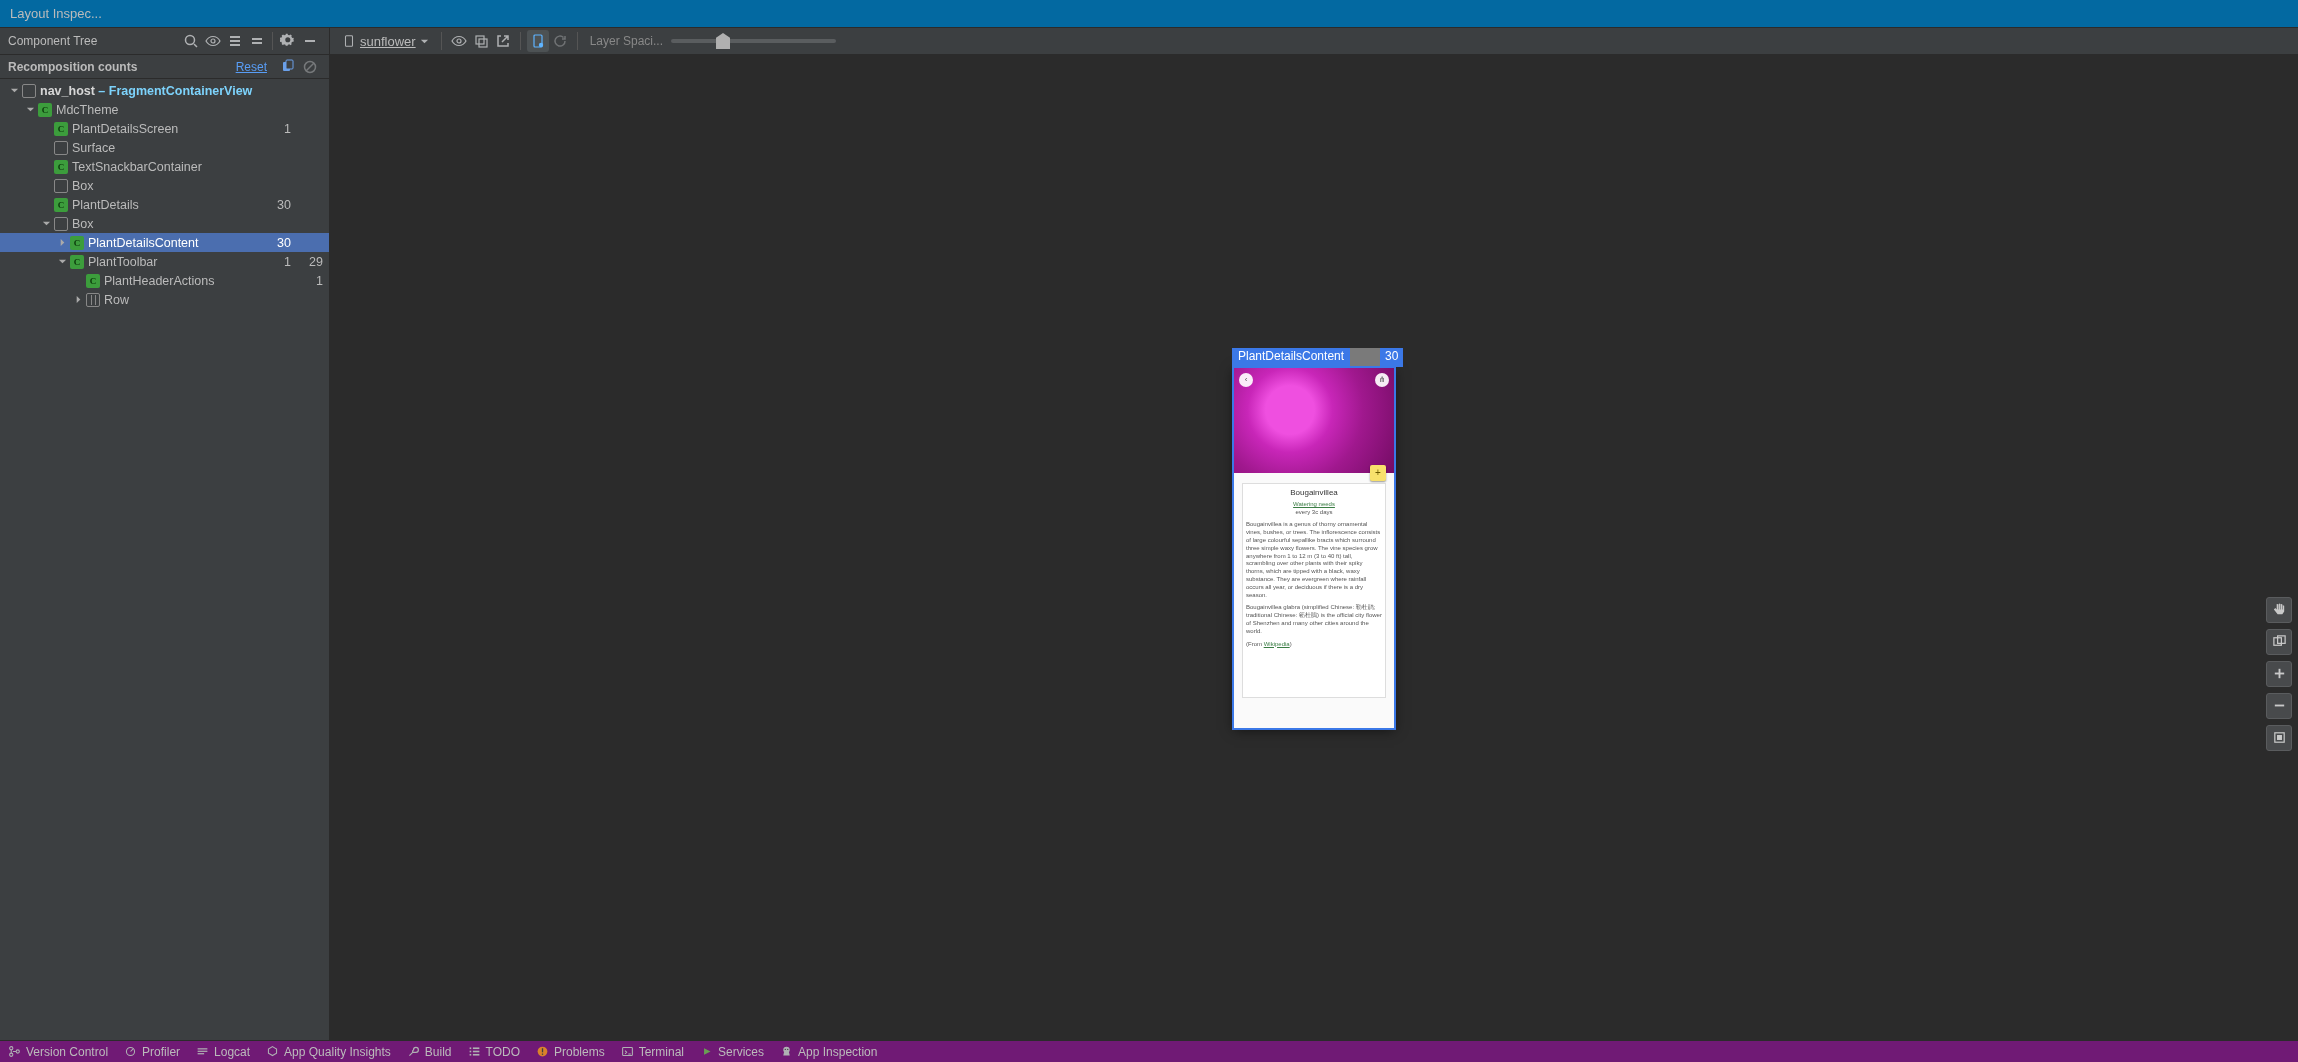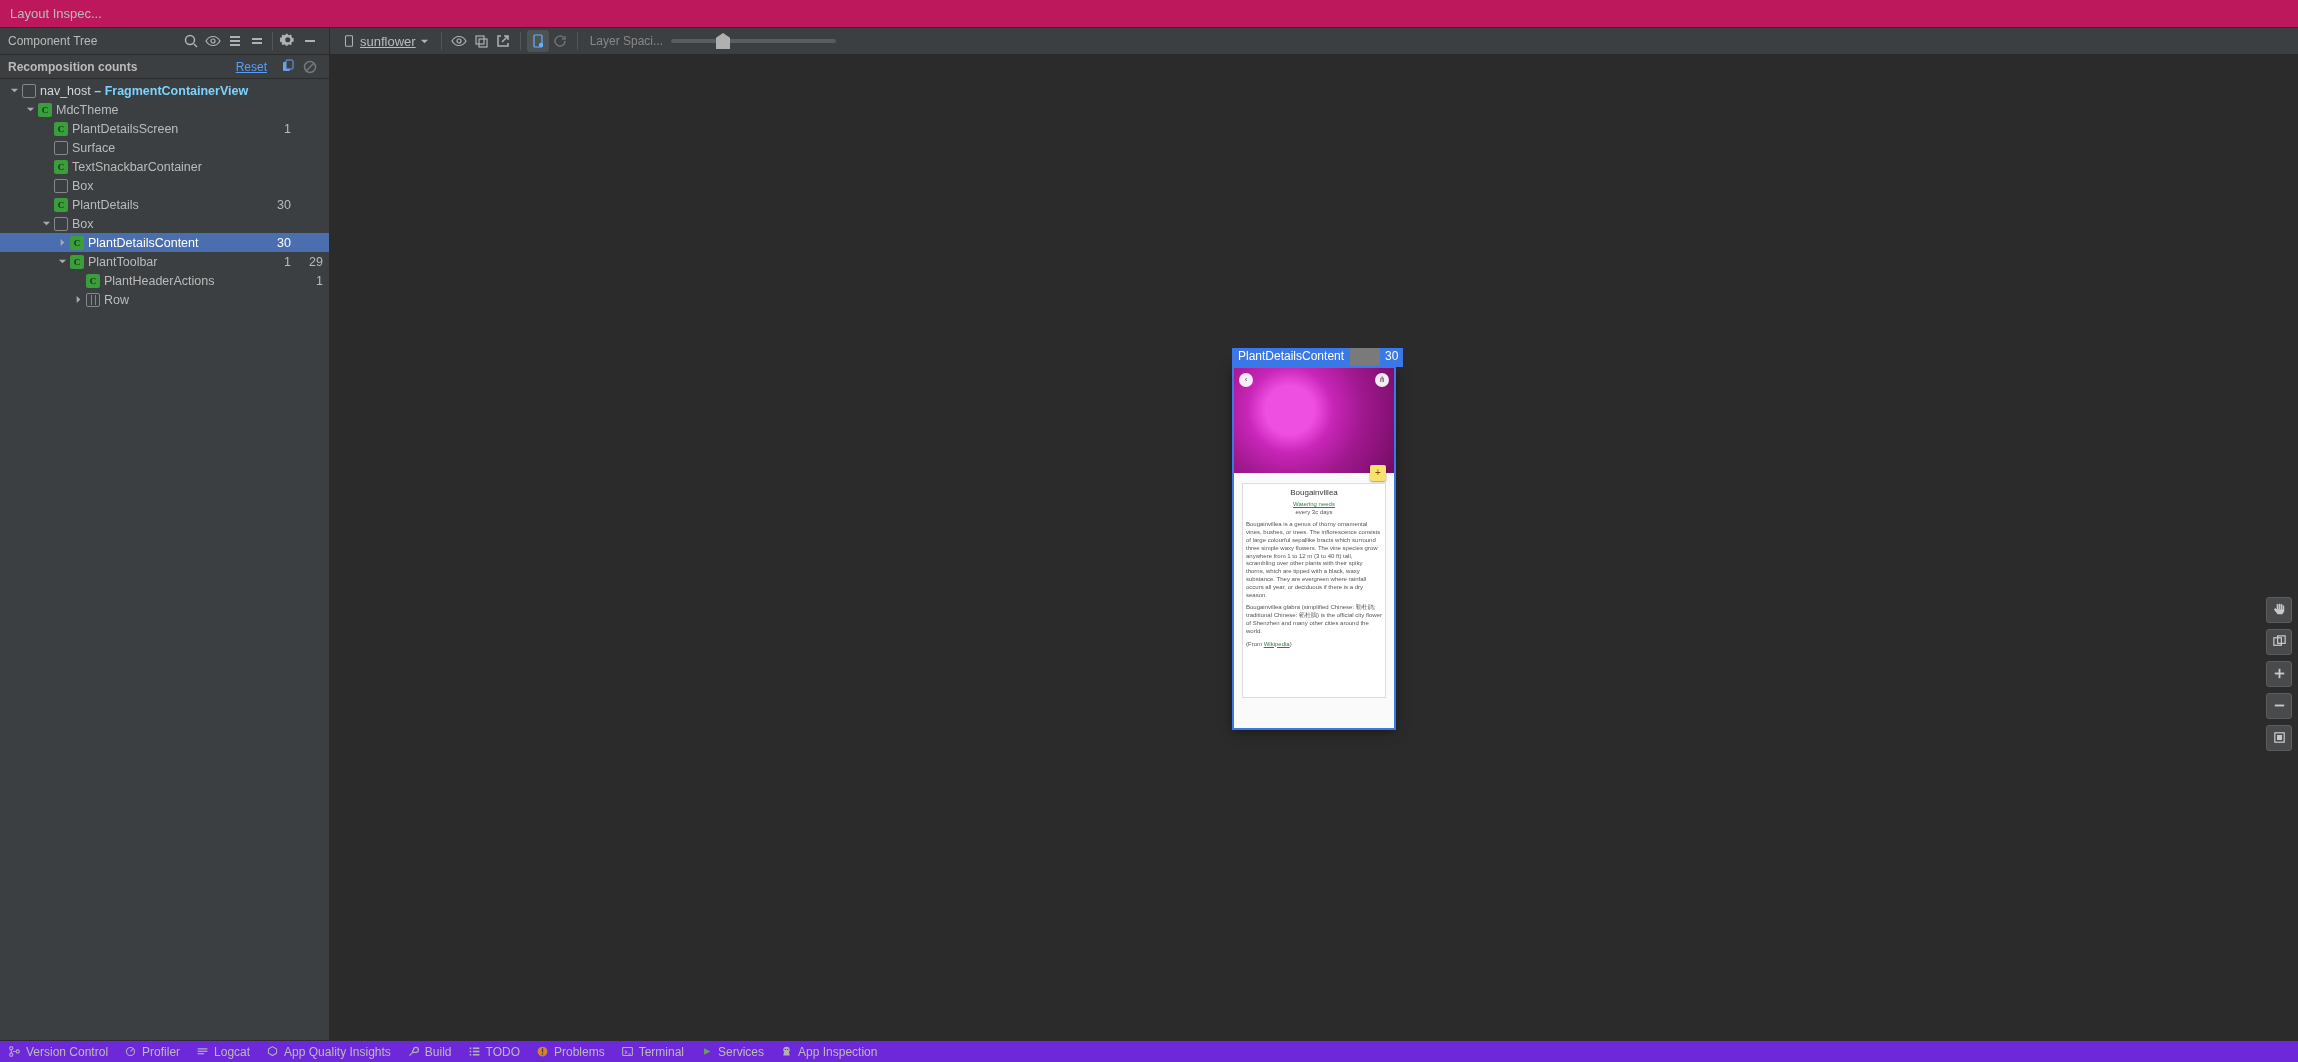--- a/index.html
+++ b/index.html
@@ -11,21 +11,21 @@
     font-size: 13px;
   }
 
   .tool-window { display: flex; flex-direction: column; height: 100%; }
 
   .titlebar {
     height: 28px;
     display: flex; align-items: center;
     padding: 0 10px;
     border-bottom: 1px solid #2b2b2b;
-    background: #be185d;
+    background: #0369a1;
   }
   .titlebar span { color: #bbbbbb; font-size: 13px; }
 
   .main-area {
     flex: 1;
     display: flex;
     min-height: 0;
   }
 
   
@@ -91,21 +91,21 @@
   }
   .icon-compose { background: #3c9d3c; }
   .icon-layout  { border: 1px solid #888; background: transparent; }
   .icon-row     { position: relative; border: 1px solid #888; }
   .icon-row::before, .icon-row::after {
     content:""; position:absolute; top:1px; bottom:1px; width:1px; background:#888;
   }
   .icon-row::before { left: 33%; }
   .icon-row::after  { left: 66%; }
   .tree-row .name { flex: 1; overflow: hidden; text-overflow: ellipsis; }
-  .tree-row .bold { font-weight: 400; color: #d7d7d7; }
+  .tree-row .bold { font-weight: 700; color: #d7d7d7; }
   .tree-row .dim { color: #7dd3fc; font-weight: bold; }
   .counts { display: flex; gap: 14px; width: 56px; justify-content: flex-end; }
   .counts span { min-width: 18px; text-align: right; }
 
   
   .right-panel {
     flex: 1;
     display: flex; flex-direction: column;
     background: #2b2b2b;
     position: relative;
@@ -217,21 +217,21 @@
     display: flex; align-items: center; justify-content: center;
     cursor: pointer;
     color: #c9c9c9;
   }
 
   
   .bottom-bar {
     height: 22px;
     display: flex; align-items: center;
     padding: 0 8px;
-    background: #6d28d9;
+    background: #701a75;
     border-top: 1px solid #2b2b2b;
     gap: 16px;
     font-size: 12px;
   }
   .bottom-bar .bb-item {
     display: flex; align-items: center; gap: 5px;
     color: #bbbbbb; cursor: pointer;
   }
   .bottom-bar svg { width: 13px; height: 13px; }
 

